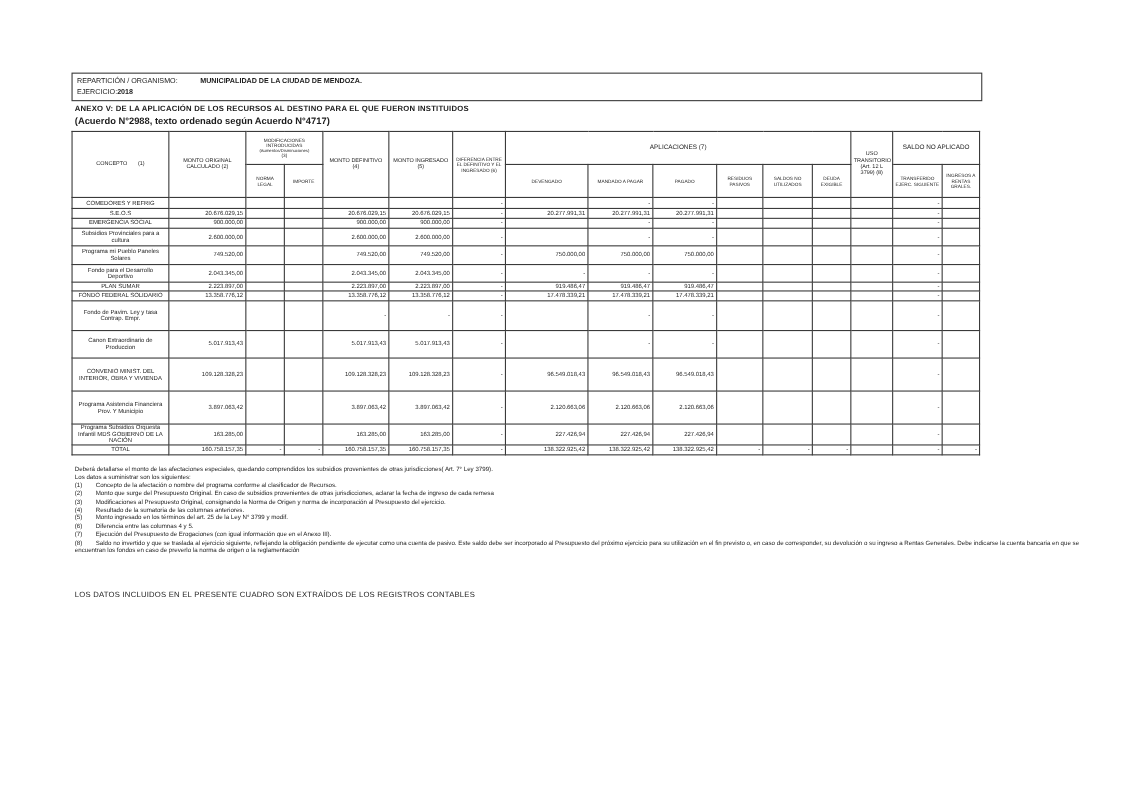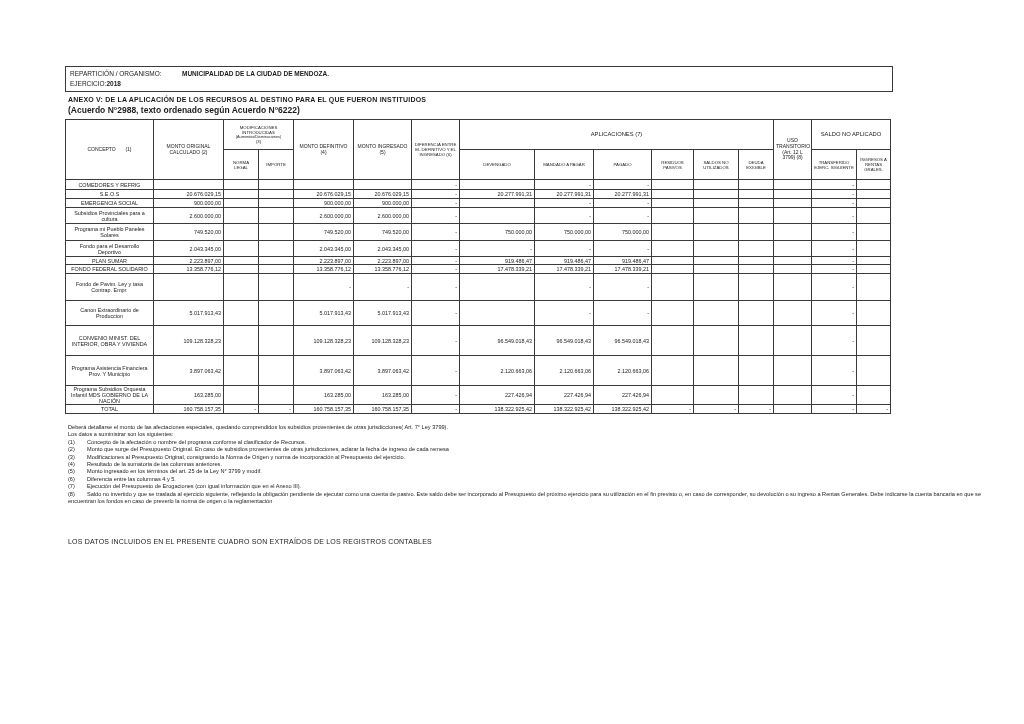--- a/index.html
+++ b/index.html
@@ -44,21 +44,21 @@
     <div>
       <span class="org-label">REPARTICIÓN / ORGANISMO:</span><b>MUNICIPALIDAD DE LA CIUDAD DE MENDOZA.</b>
     </div>
     <div>
       <span>EJERCICIO:</span><b>2018</b>
     </div>
   </div>
 
   <div class="title-block">
     <div class="title-1">ANEXO V:  DE LA APLICACIÓN DE LOS RECURSOS AL DESTINO PARA EL QUE FUERON INSTITUIDOS</div>
-    <div class="title-2">(Acuerdo N°2988, texto ordenado según Acuerdo N°6222)</div>
+    <div class="title-2">(Acuerdo N°2988, texto ordenado según Acuerdo N°4717)</div>
   </div>
 
   <table class="main">
     <colgroup>
       <col style="width:88px">
         <col style="width:70px">
         <col style="width:35px">
         <col style="width:35px">
       <col style="width:60px">
         <col style="width:58px">

